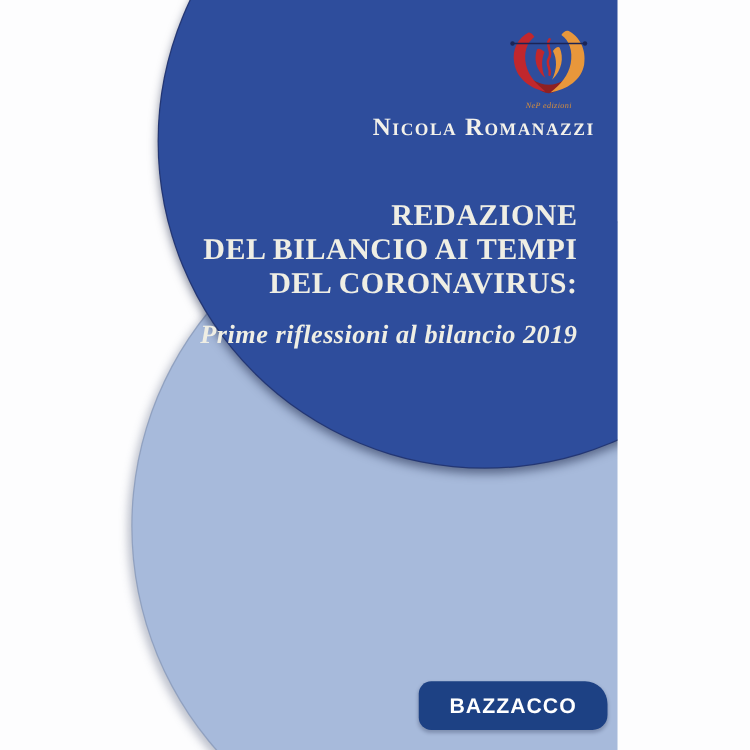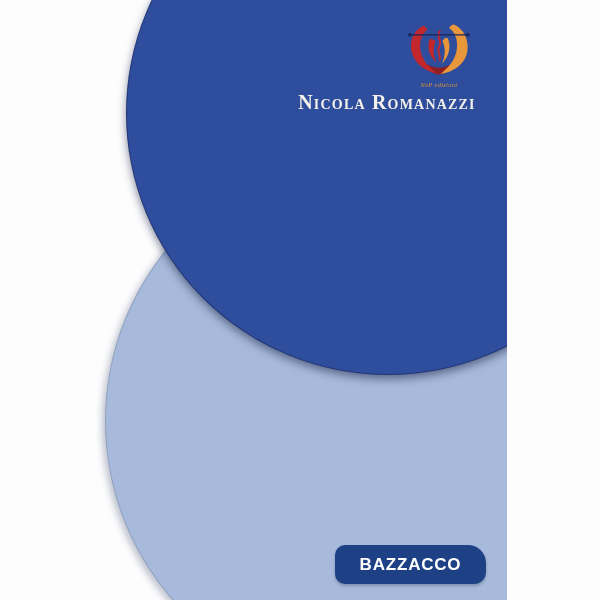--- a/index.html
+++ b/index.html
@@ -1,19 +1,19 @@
 <!DOCTYPE html>
 <html><head>
 <meta charset="utf-8">
 <style>
   html,body{margin:0;padding:0;}
   body{width:600px;height:600px;background:#fdfdfe;font-family:"Liberation Serif", serif;}
   .page{position:relative;width:600px;height:600px;background:#fdfdfe;overflow:hidden;}
   
-  .cover{position:absolute;left:0;top:0;width:494px;height:600px;overflow:hidden;padding-left:13px;}
+  .cover{position:absolute;left:0;top:0;width:494px;height:600px;overflow:hidden;}
   .circle{position:absolute;border-radius:50%;}
   .circle.light{
     left:105px;top:150px;width:540px;height:540px;
     background:#a7badb;
     border:1px solid rgba(125,140,170,0.55);
     box-shadow:-3px 3px 7px rgba(110,120,145,0.45);
     z-index:1;
   }
   .circle.dark{
     left:126px;top:-149px;width:522px;height:522px;
@@ -100,20 +100,26 @@
 
           <line x1="7" y1="19" x2="93" y2="19" stroke="#1b2456" stroke-width="2"></line>
           <circle cx="7" cy="19" r="2.6" fill="#1b2456"></circle>
           <circle cx="93" cy="19" r="2.6" fill="#1b2456"></circle>
         </svg>
         <span class="publisher-name">NeP edizioni</span>
       </div>
 
       <div class="author">Nicola Romanazzi</div>
 
+      <div class="title-block">
+        <div class="title-line">REDAZIONE</div>
+        <div class="title-line">DEL BILANCIO AI TEMPI</div>
+        <div class="title-line">DEL CORONAVIRUS:</div>
+        <div class="subtitle">Prime riflessioni al bilancio 2019</div>
+      </div>
 
       <div class="badge">
         <span class="badge-label">BAZZACCO</span>
       </div>
 
     </div>
   </div>
 </div>
 
 </body></html>

